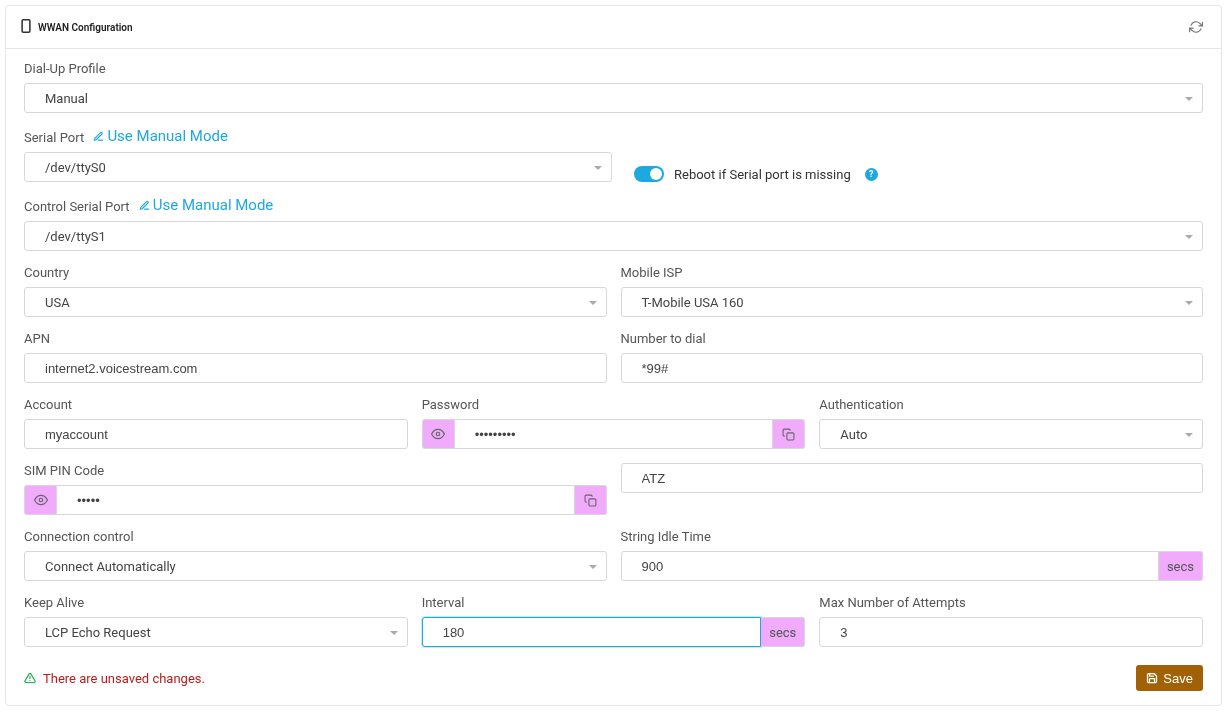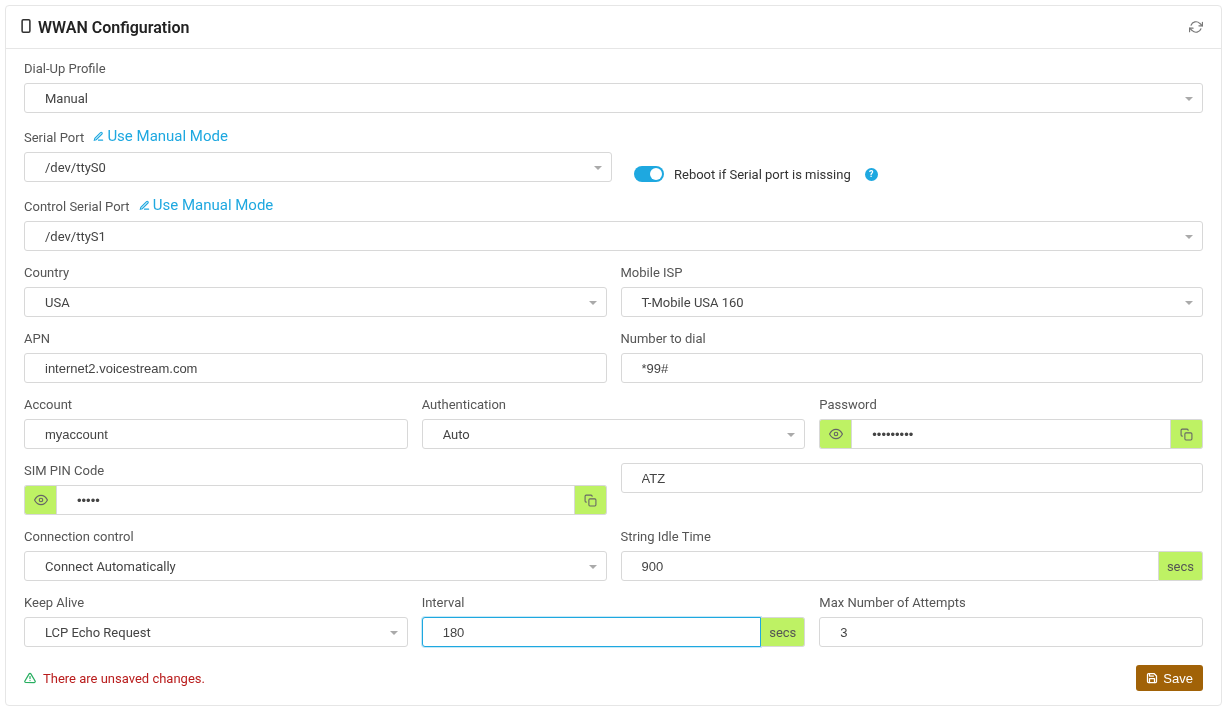--- a/index.html
+++ b/index.html
@@ -22,21 +22,21 @@
     justify-content: space-between;
     padding: 10px 14px;
     border-bottom: 1px solid #e6e6e6;
   }
   .panel-title {
     display: flex;
     align-items: center;
     gap: 6px;
     font-weight: 600;
     color: #222;
-    font-size: 16px;
+    font-size: 10px;
   }
   .panel-title svg { flex-shrink: 0; }
   .refresh-btn {
     width: 22px; height: 22px;
     display: flex; align-items: center; justify-content: center;
     border-radius: 3px;
     cursor: pointer;
     color: #666;
   }
   .panel-body {
@@ -121,21 +121,21 @@
   .input-group .addon {
     border: 1px solid #d8d8d8;
     height: 30px;
     min-width: 32px;
     padding: 0 8px;
     display: flex;
     align-items: center;
     justify-content: center;
     font-size: 13px;
     color: #555;
-    background: #bef264;
+    background: #f0abfc;
     cursor: pointer;
   }
   .input-group .addon.left { border-right: none; border-radius: 3px 0 0 3px; }
   .input-group .addon.right { border-left: none; border-radius: 0 3px 3px 0; }
   .input-group .addon.unit { cursor: default; color: #555; }
   .input-group .form-control:first-child { border-radius: 3px 0 0 3px; }
   .input-group .form-control:last-child { border-radius: 0 3px 3px 0; }
   .input-group .form-control.middle { border-radius: 0; }
 
   .serial-row {
@@ -290,45 +290,45 @@
       <div class="form-group w-half">
         <label class="form-label">Number to dial</label>
         <input class="form-control" value="*99#" style="">
       </div>
     </div>
 
     <div class="form-row">
       <div class="form-group w-third">
         <label class="form-label">Account</label>
         <input class="form-control" value="myaccount" style="">
-      </div>
-      <div class="form-group w-third">
-        <label class="form-label">Authentication</label>
-        <div class="form-select">
-          <span>Auto</span>
-        </div>
       </div>
       <div class="form-group w-third">
         <label class="form-label">Password</label>
         <div class="input-group">
           <div class="addon left">
             <svg width="14" height="14" viewBox="0 0 24 24" fill="none" stroke="#666" stroke-width="2">
                 <path d="M1 12s4-8 11-8 11 8 11 8-4 8-11 8-11-8-11-8z"></path>
                 <circle cx="12" cy="12" r="3"></circle>
               </svg>
           </div>
           <input class="form-control middle" value="•••••••••" style="">
           <div class="addon right">
             <svg width="13" height="13" viewBox="0 0 24 24" fill="none" stroke="#666" stroke-width="2">
                 <rect x="9" y="9" width="13" height="13" rx="2"></rect>
                 <path d="M5 15H4a2 2 0 0 1-2-2V4a2 2 0 0 1 2-2h9a2 2 0 0 1 2 2v1"></path>
               </svg>
           </div>
         </div>
       </div>
+      <div class="form-group w-third">
+        <label class="form-label">Authentication</label>
+        <div class="form-select">
+          <span>Auto</span>
+        </div>
+      </div>
     </div>
 
     <div class="form-row">
       <div class="form-group w-half">
         <label class="form-label">SIM PIN Code</label>
         <div class="input-group">
           <div class="addon left">
             <svg width="14" height="14" viewBox="0 0 24 24" fill="none" stroke="#666" stroke-width="2">
                 <path d="M1 12s4-8 11-8 11 8 11 8-4 8-11 8-11-8-11-8z"></path>
                 <circle cx="12" cy="12" r="3"></circle>

